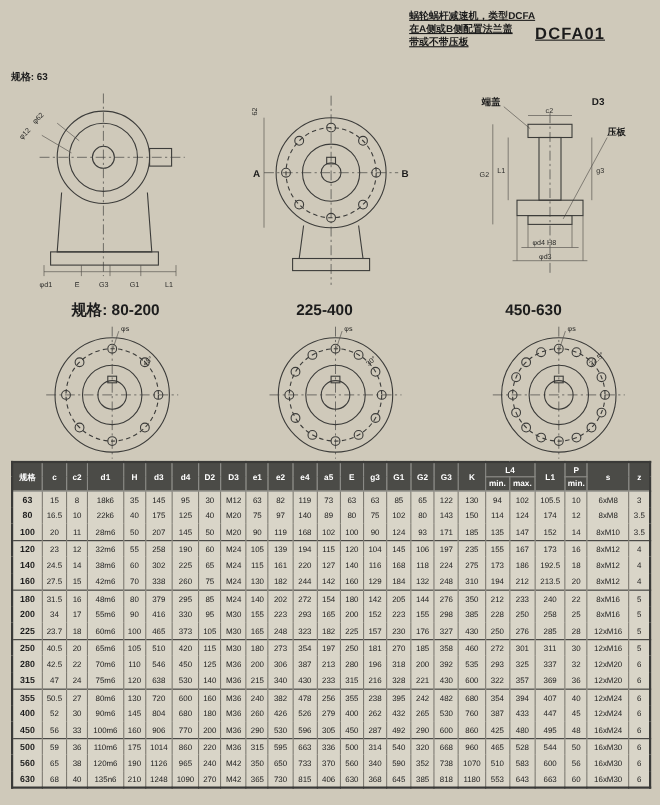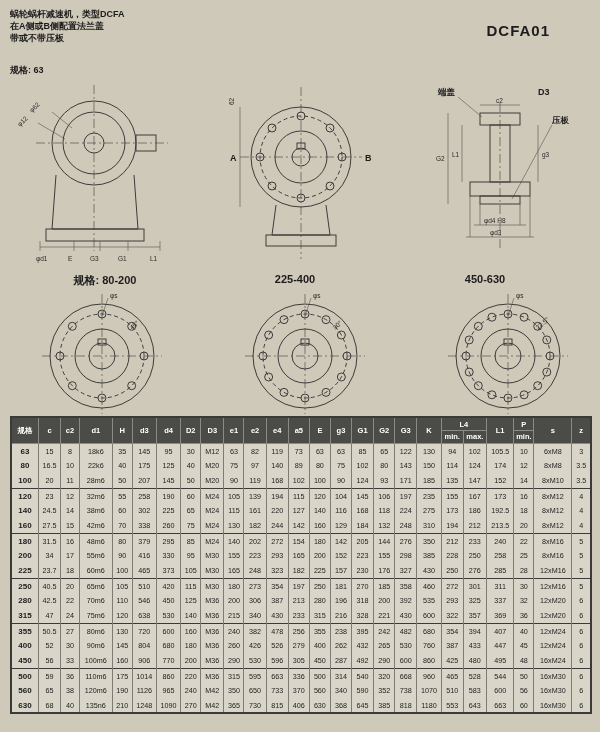--- a/index.html
+++ b/index.html
@@ -3,27 +3,27 @@
 <meta charset="utf-8">
 <style>
   * { margin:0; padding:0; box-sizing:border-box; }
   html,body { background:#9a958a; }
   .page {
     position:relative; width:600px; height:732px; margin:0 auto;
     background:#cfc9ba; color:#1c1c1c;
     font-family:"Liberation Sans","DejaVu Sans",sans-serif;
     overflow:hidden; padding:8px 8px 0 10px;
   }
-  .top-row { display:flex; justify-content:space-between; align-items:flex-start; }
+  .top-row { display:flex; justify-content:flex-end; align-items:flex-start;text-decoration:underline; }
   .header-text { font-size:9px; font-weight:bold; line-height:1.35; }
   .doc-code { font-size:15px; font-weight:bold; letter-spacing:1px; margin:14px 42px 0 0; }
   .spec-label { font-size:9px; font-weight:bold; margin-top:20px; }
   .drawings { display:flex; justify-content:space-between; align-items:flex-start; height:192px; margin-top:2px; }
   .flange-label-row { display:flex; margin-top:2px; }
-  .flange-label-row span { font-size:11px; font-weight:bold; }
+  .flange-label-row span { font-size:14px; font-weight:bold; }
   .fl-slot { width:190px; text-align:center; }
   .flange-row { display:flex; justify-content:space-between; padding:0 20px 0 28px; height:128px; }
   svg .ln { fill:none; stroke:#3c3c3a; stroke-width:1; }
   svg .thin { fill:none; stroke:#55534e; stroke-width:0.6; }
   svg .dash { stroke-dasharray:4 3; }
   svg .cl { stroke-dasharray:9 3 2 3; stroke-width:0.6; }
   svg .dim { font-size:6.5px; fill:#2a2a28; font-family:"Liberation Sans",sans-serif; }
   svg .big { font-size:9px; font-weight:bold; fill:#1c1c1c; }
   svg .cjk { font-size:8.5px; font-weight:bold; fill:#1c1c1c; }
   table { border-collapse:collapse; table-layout:fixed; width:582px; margin-top:0;

